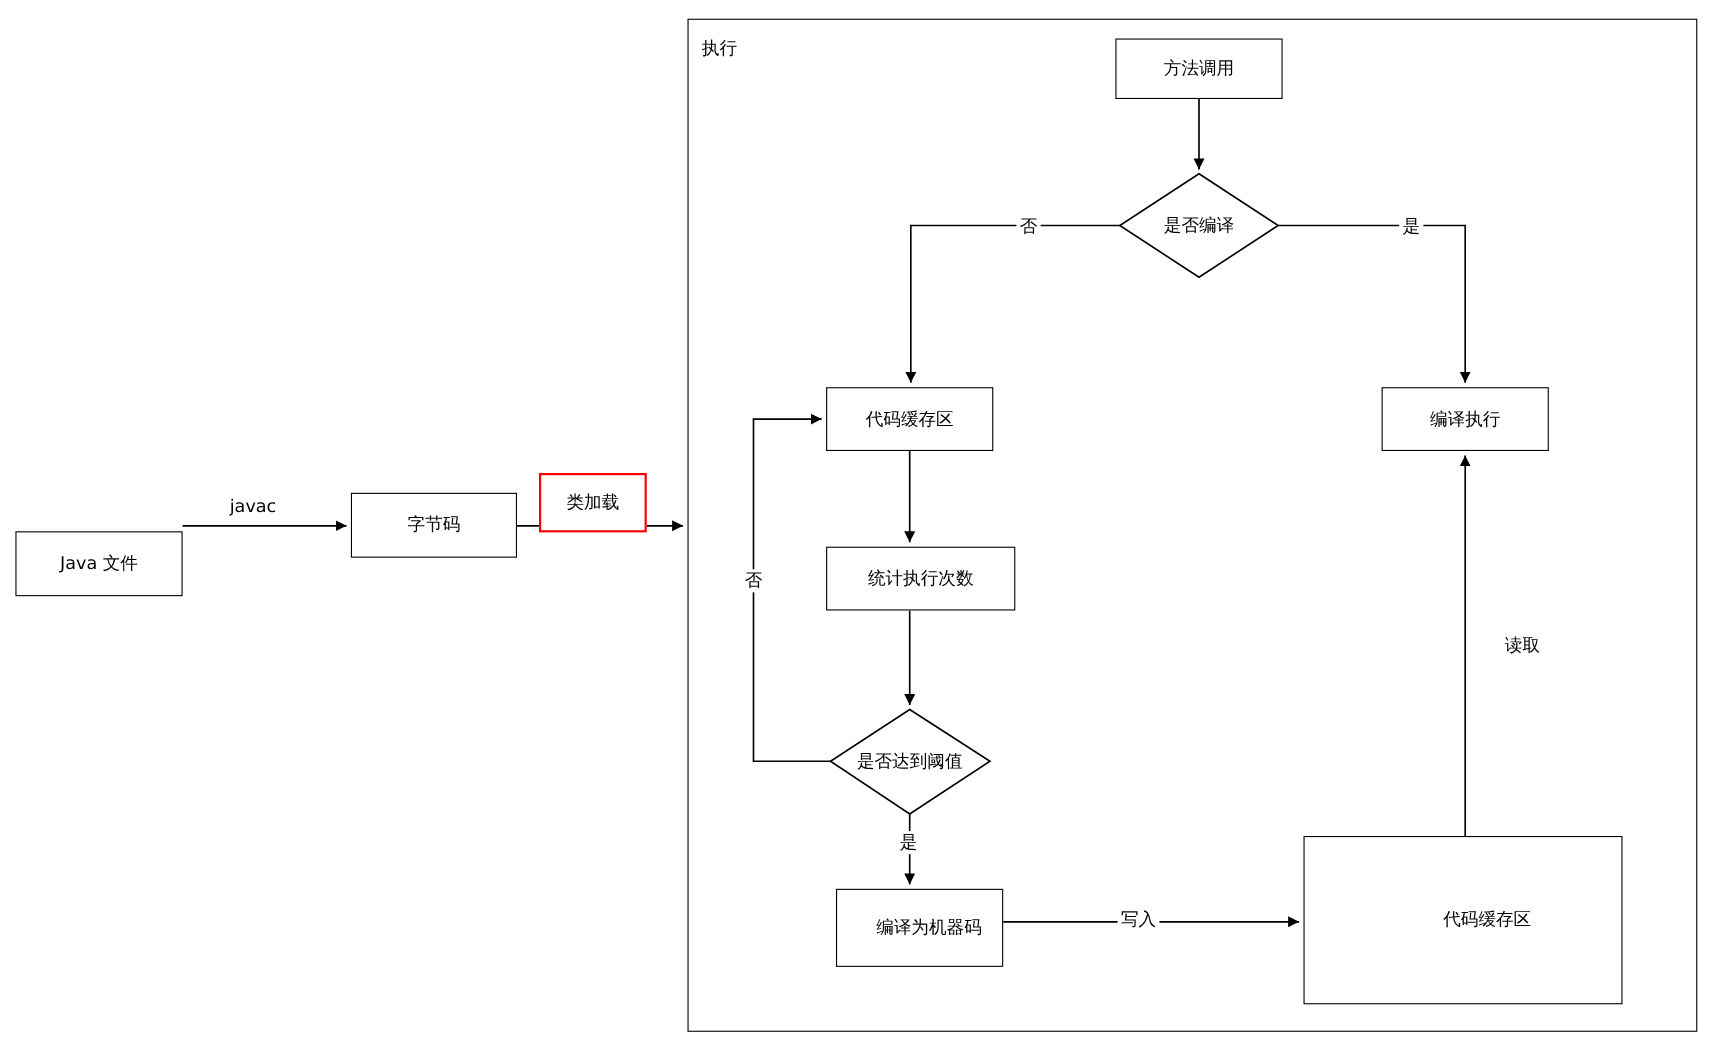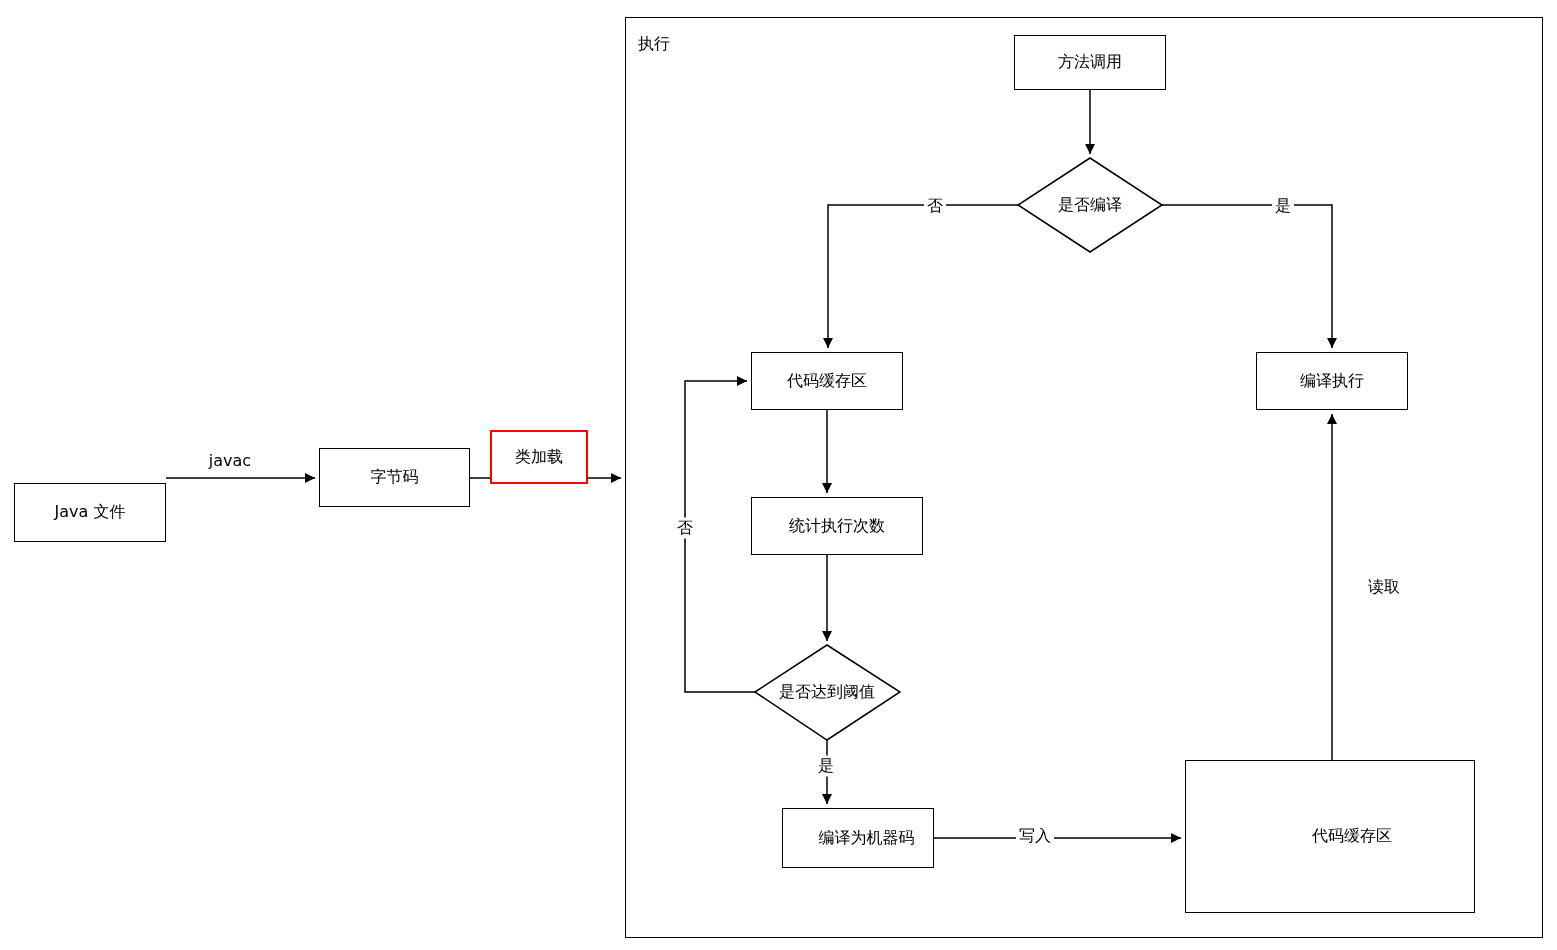--- a/index.html
+++ b/index.html
@@ -120,21 +120,21 @@
   <div class="node highlight" style="left:490px; top:430px; width:98px; height:54px;">类加载</div>
 
   <div class="node" style="left:1014px; top:35px; width:152px; height:55px;">方法调用</div>
 
   <div class="node" style="left:751px; top:352px; width:152px; height:58px;">代码缓存区</div>
 
   <div class="node" style="left:1256px; top:352px; width:152px; height:58px;">编译执行</div>
 
   <div class="node" style="left:751px; top:497px; width:172px; height:58px;">统计执行次数</div>
 
-  <div class="node" style="left:782px; top:808px; width:152px; height:60px;padding-left:17px;">编译为机器码</div>
+  <div class="node" style="left:760px; top:808px; width:152px; height:71px;padding-left:17px;">编译为机器码</div>
 
   <div class="node" style="left:1185px; top:760px; width:290px; height:153px;padding-left:44px;">代码缓存区</div>
 
   <div class="diamond-label" style="left:1018px; top:185px; width:144px; height:40px;">是否编译</div>
 
   <div class="diamond-label" style="left:747px; top:672px; width:160px; height:40px;">是否达到阈值</div>
 
   <div class="edge-label" style="left:230px; top:460px;">javac</div>
 
   <div class="edge-label" style="left:935px; top:206px;">否</div>

